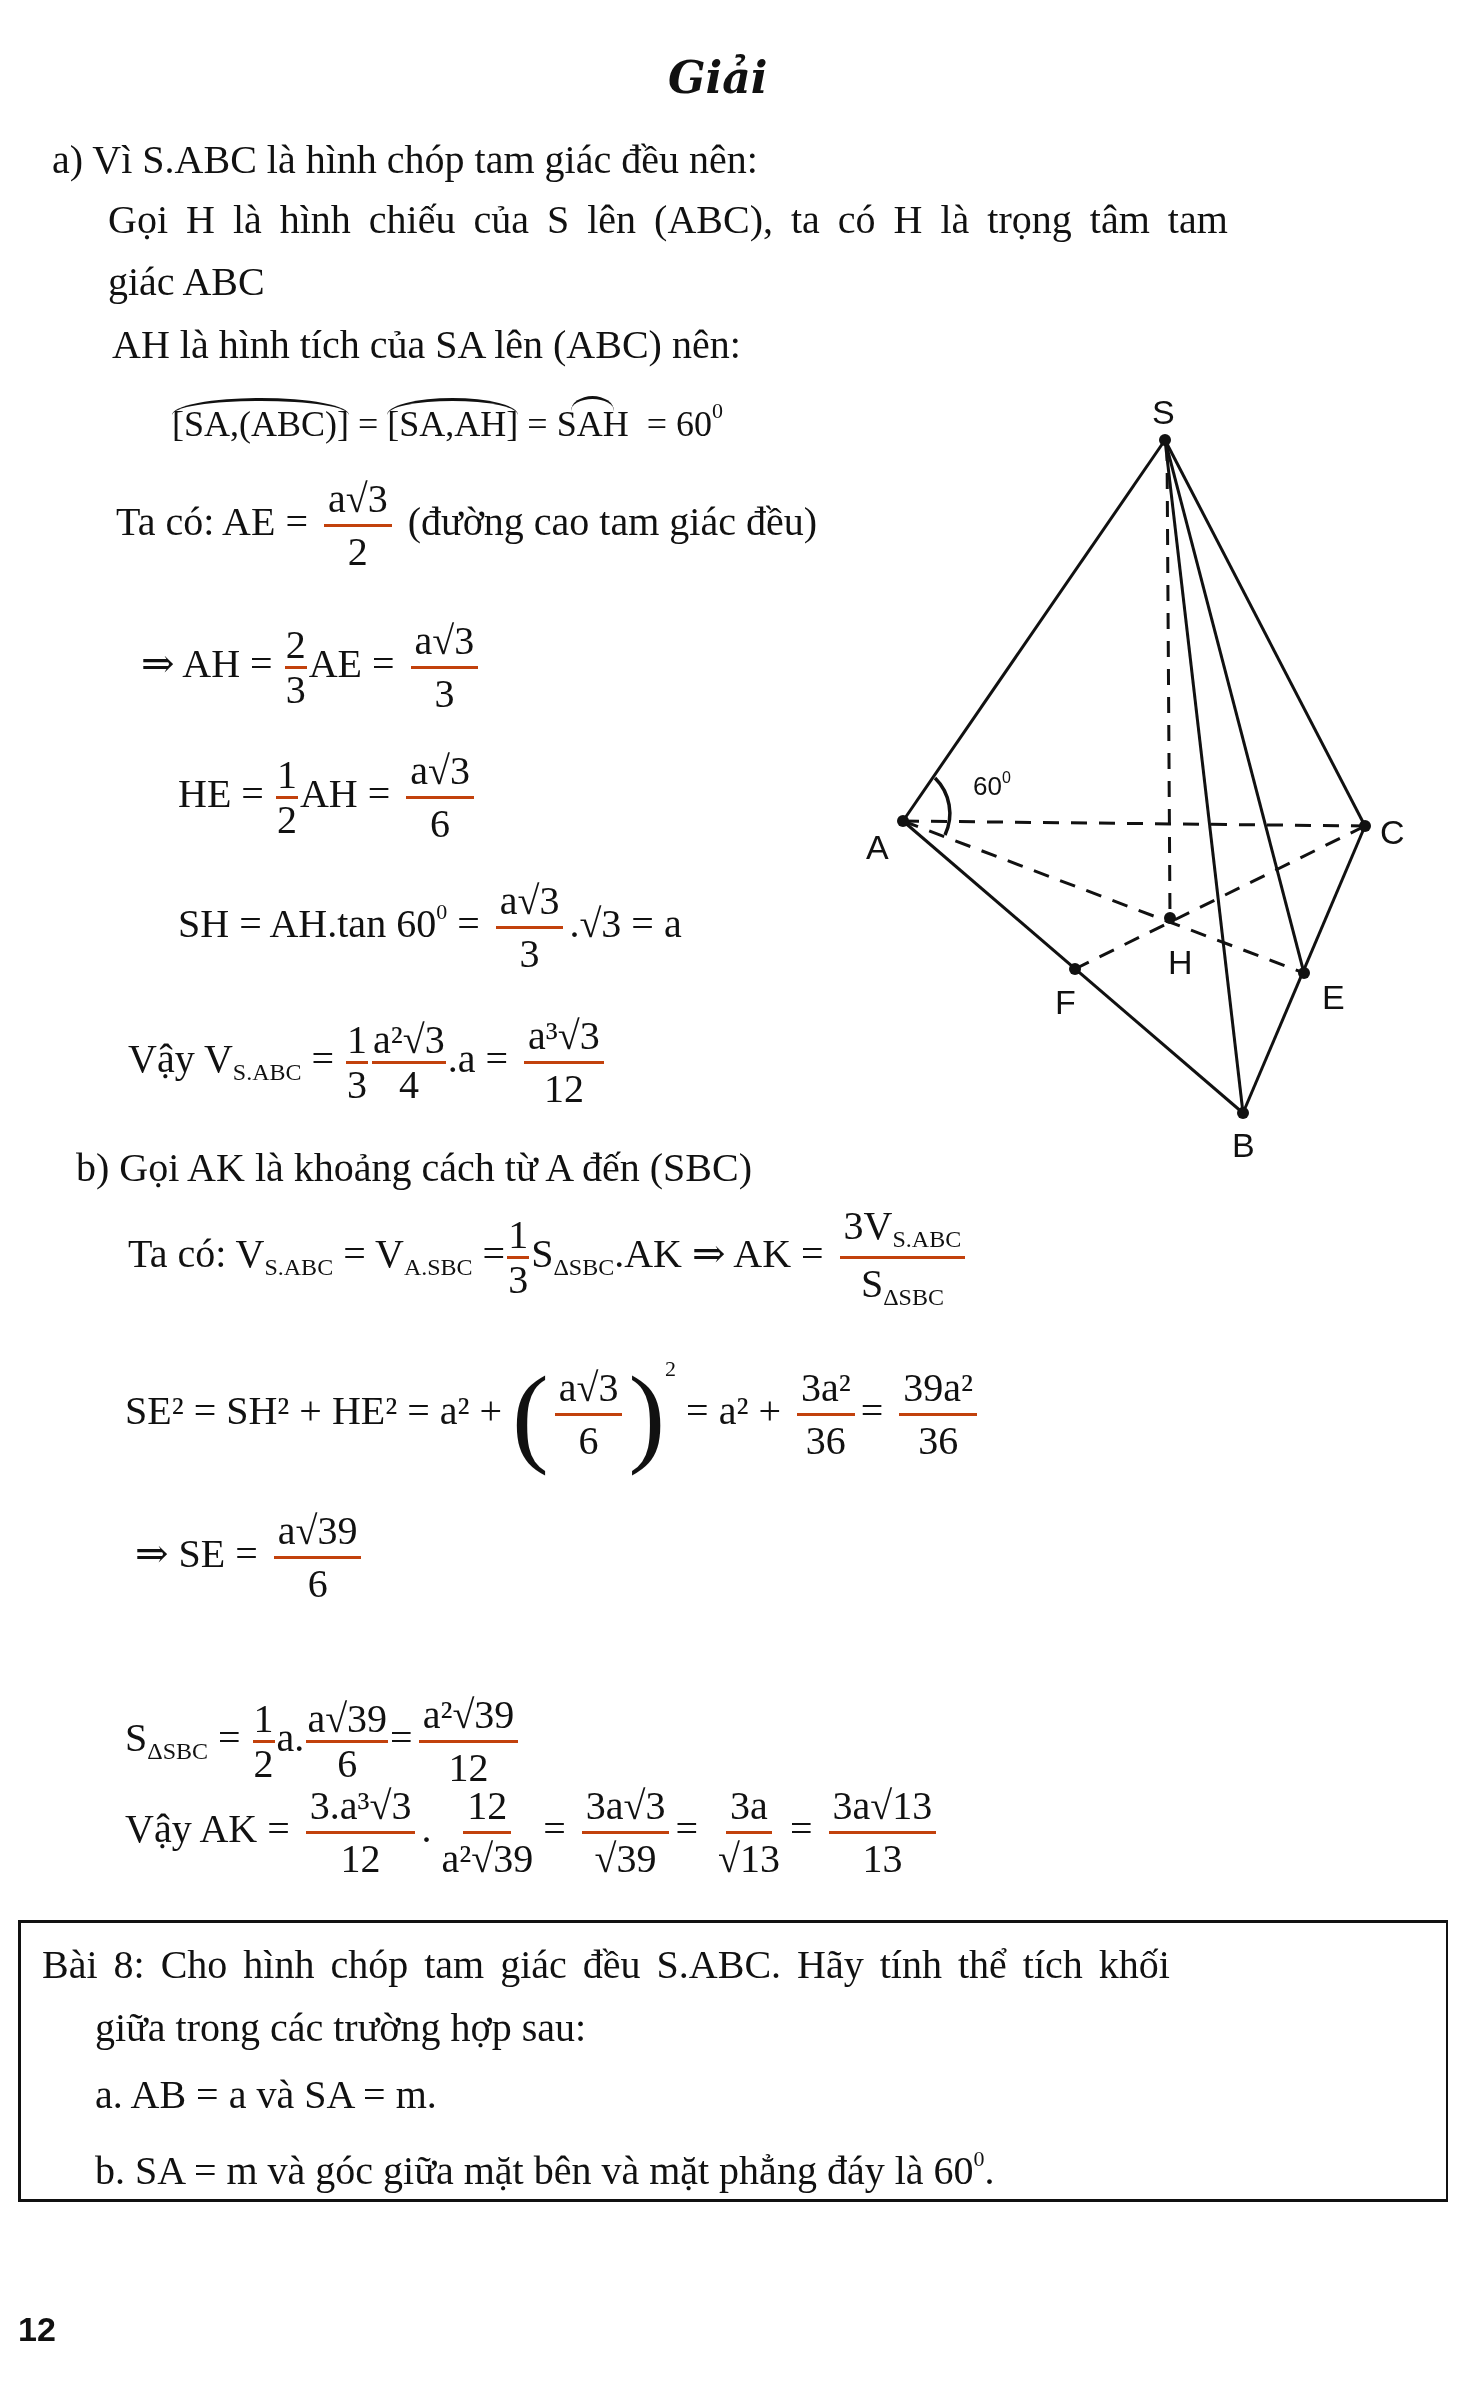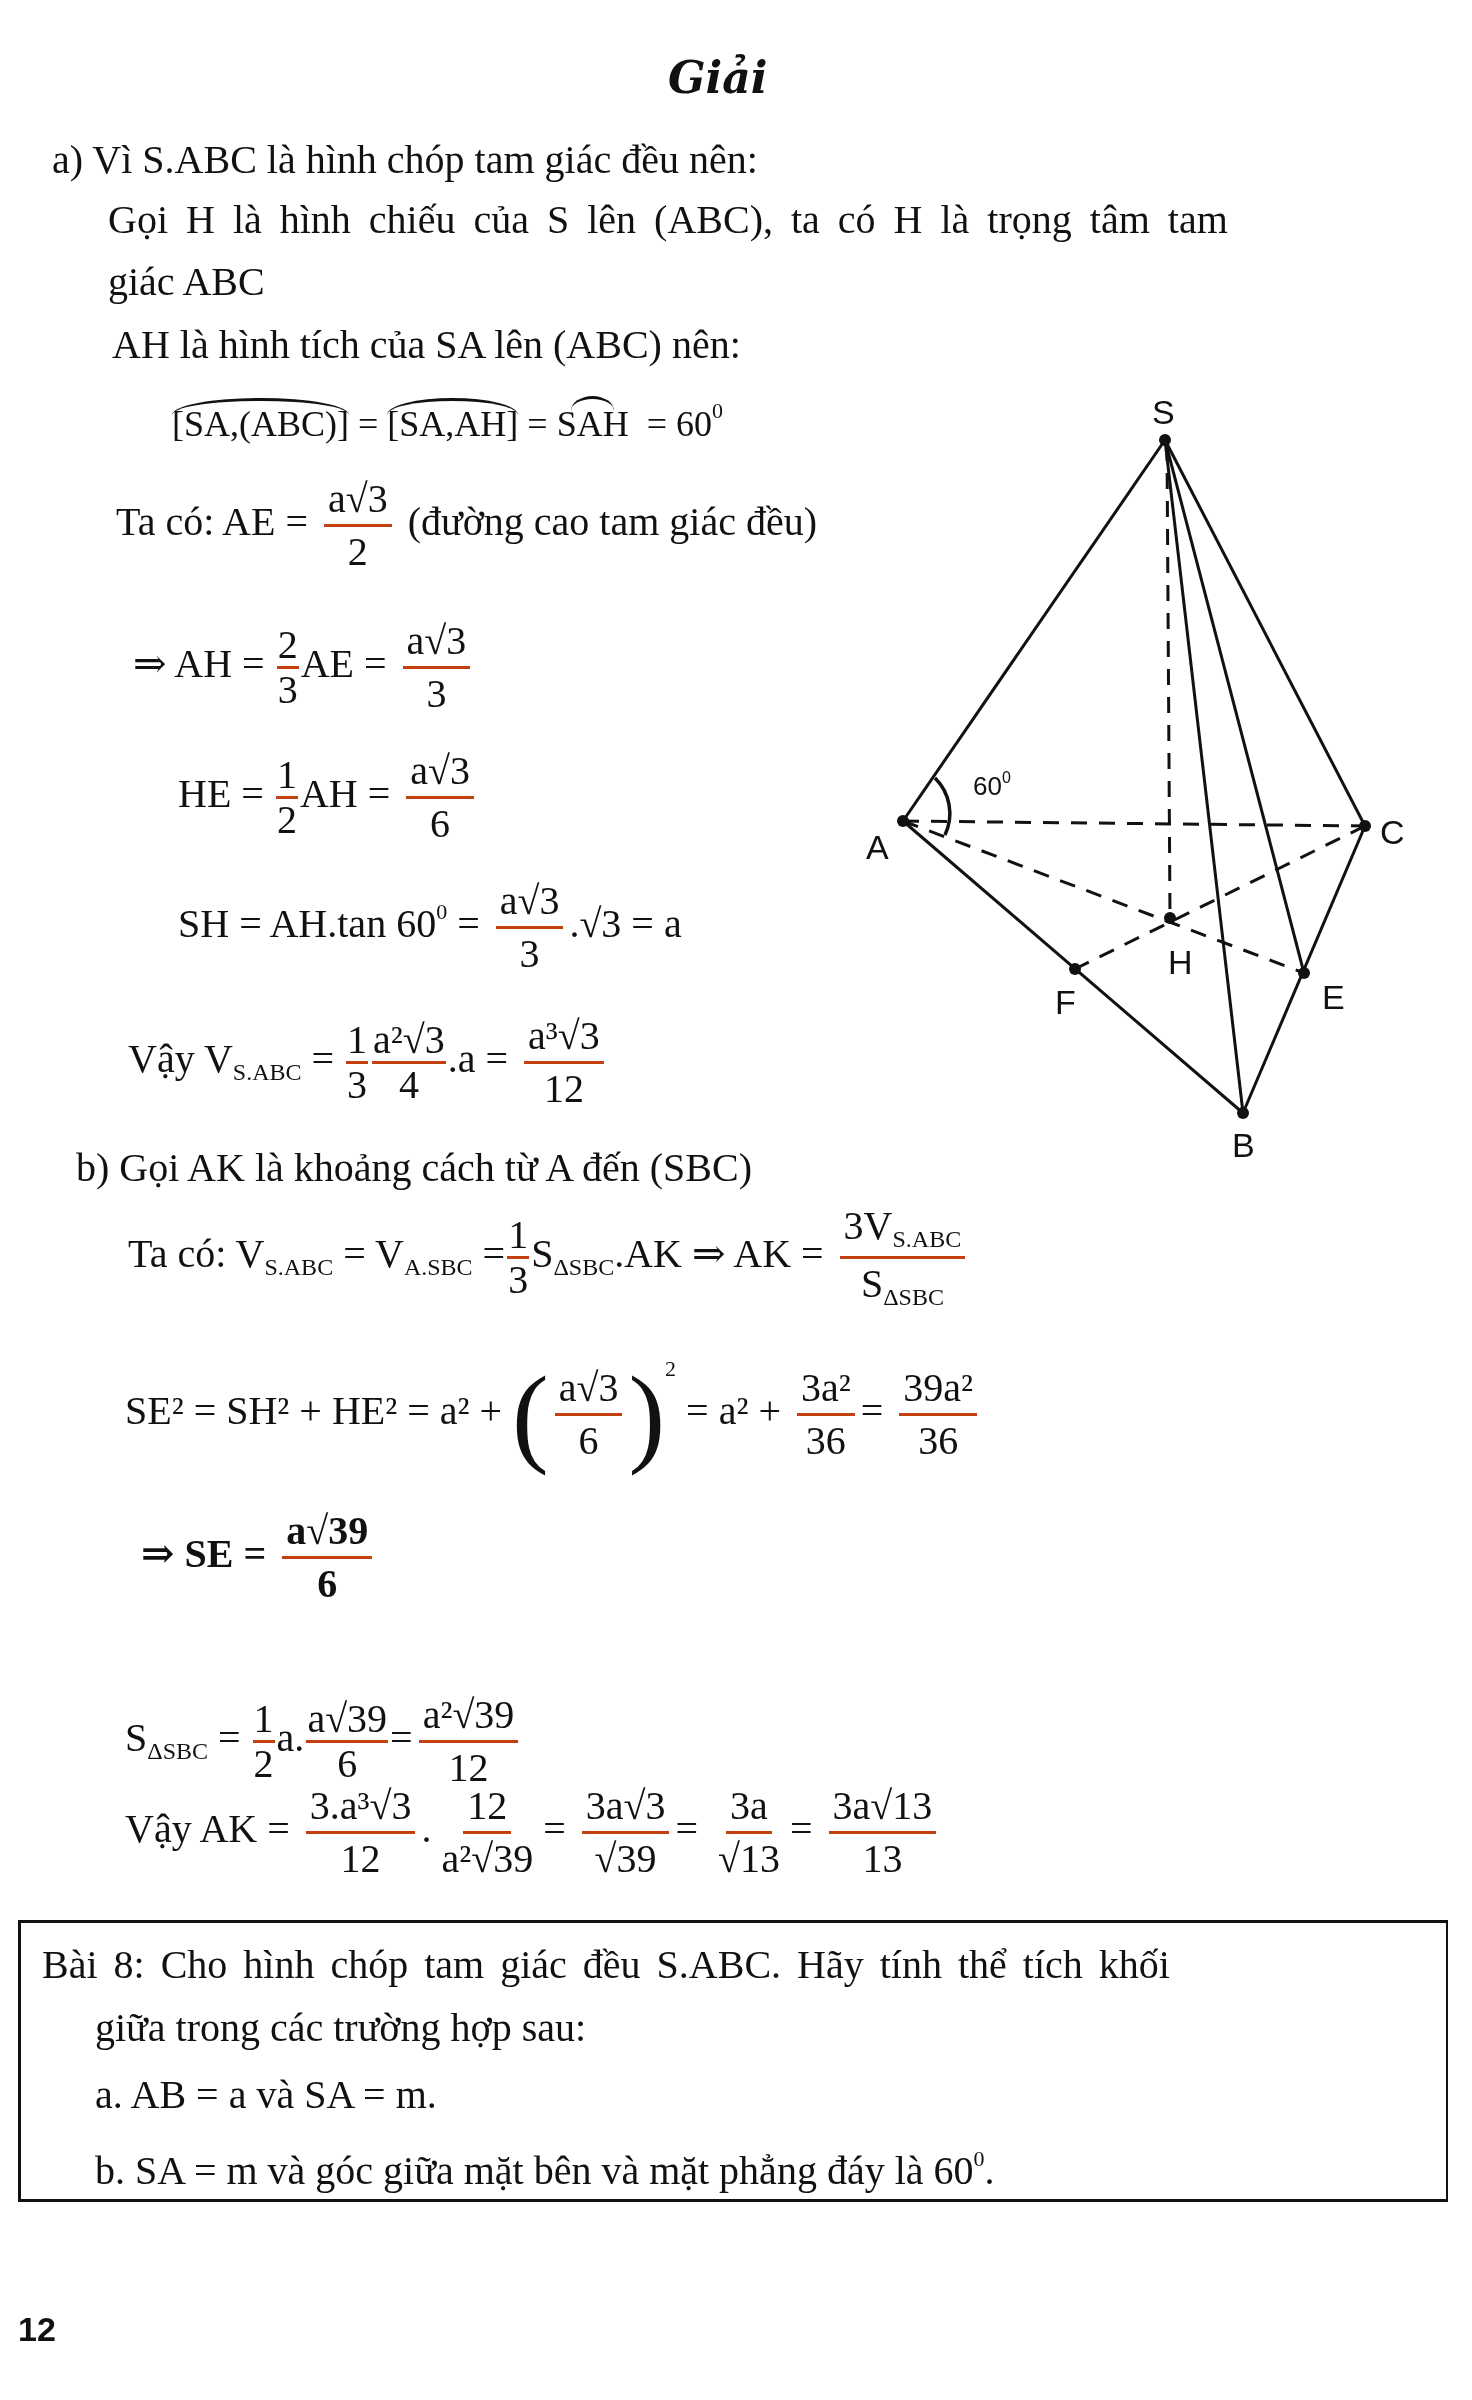--- a/index.html
+++ b/index.html
@@ -48,21 +48,21 @@
 
 <div class="ln" style="left:116px;top:478px;">
   <span>Ta có: AE =</span>
   <span class="frac">
       <span class="n">a√3</span>
       <span class="d">2</span>
     </span>
   <span>(đường cao tam giác đều)</span>
 </div>
 
-<div class="ln" style="left:133px;top:620px;text-align:center;">
+<div class="ln" style="left:141px;top:620px;text-align:center;">
   <span>⇒ AH =</span>
   <span class="frac sm">
       <span class="n">2</span>
       <span class="d">3</span>
     </span><span>AE =</span>
   <span class="frac">
       <span class="n">a√3</span>
       <span class="d">3</span>
     </span>
 </div>
@@ -129,21 +129,21 @@
   <span class="frac">
       <span class="n">3a²</span>
       <span class="d">36</span>
     </span><span>=</span>
   <span class="frac">
       <span class="n">39a²</span>
       <span class="d">36</span>
     </span>
 </div>
 
-<div class="ln" style="left:141px;top:1510px;font-weight:bold;">
+<div class="ln" style="left:135px;top:1510px;">
   <span>⇒ SE =</span>
   <span class="frac">
       <span class="n">a√39</span>
       <span class="d">6</span>
     </span>
 </div>
 
 <div class="ln" style="left:125px;top:1694px;">
   <span>S</span><sub>ΔSBC</sub>
   <span>=</span>

